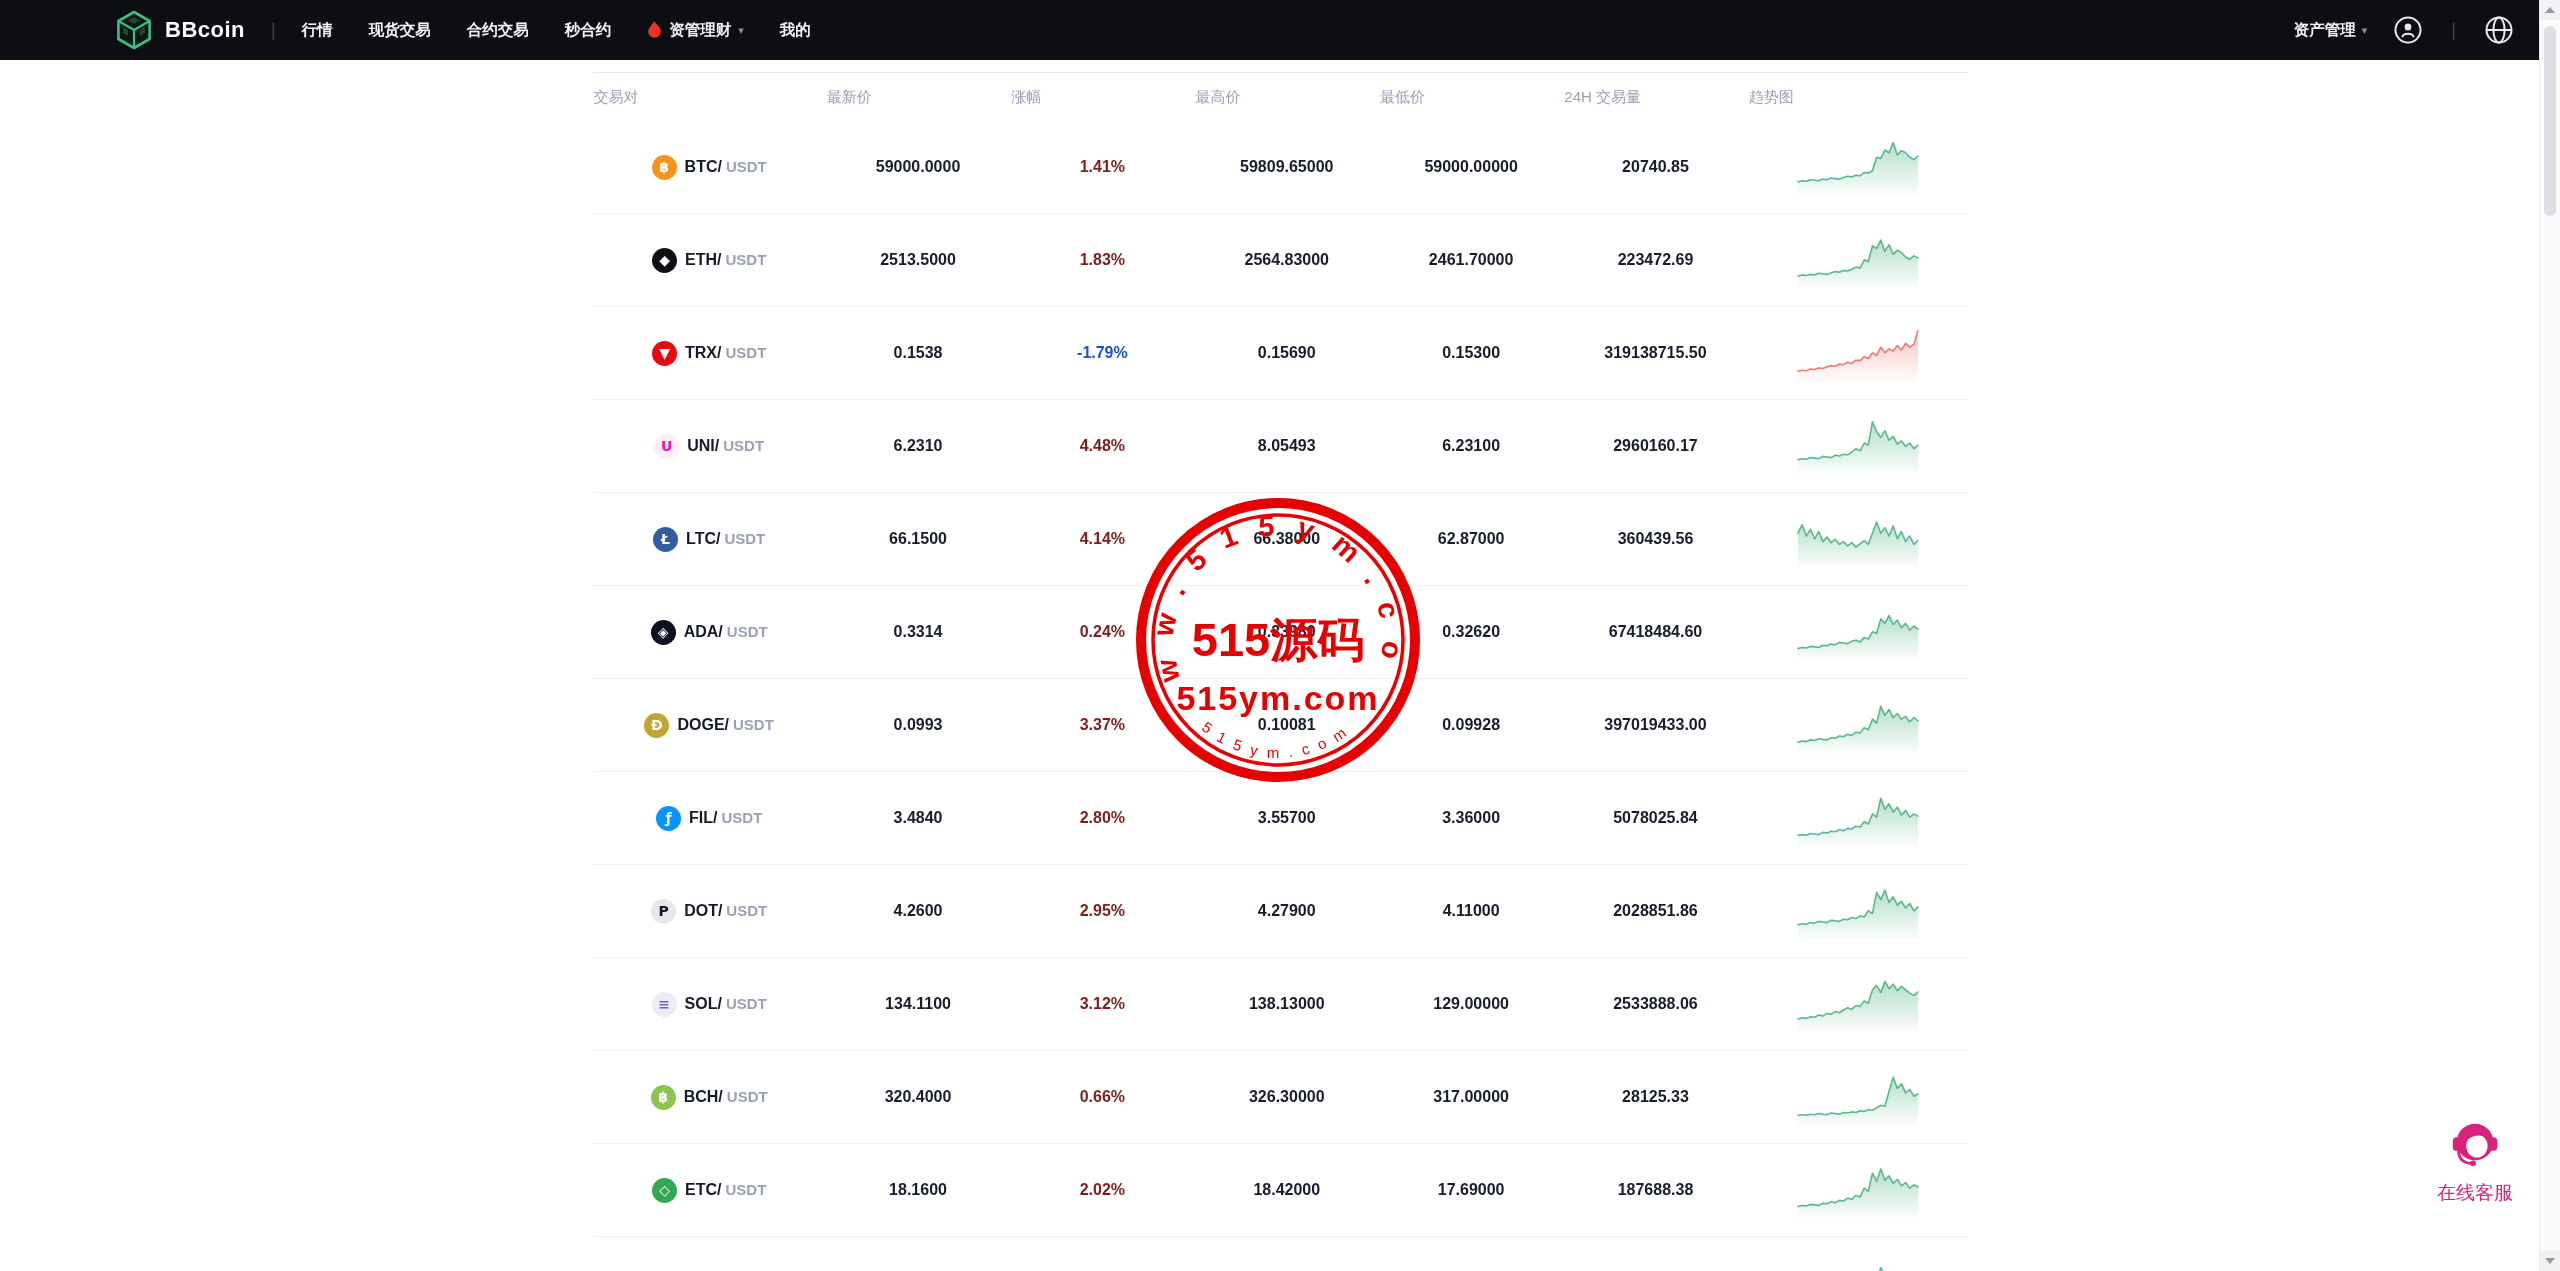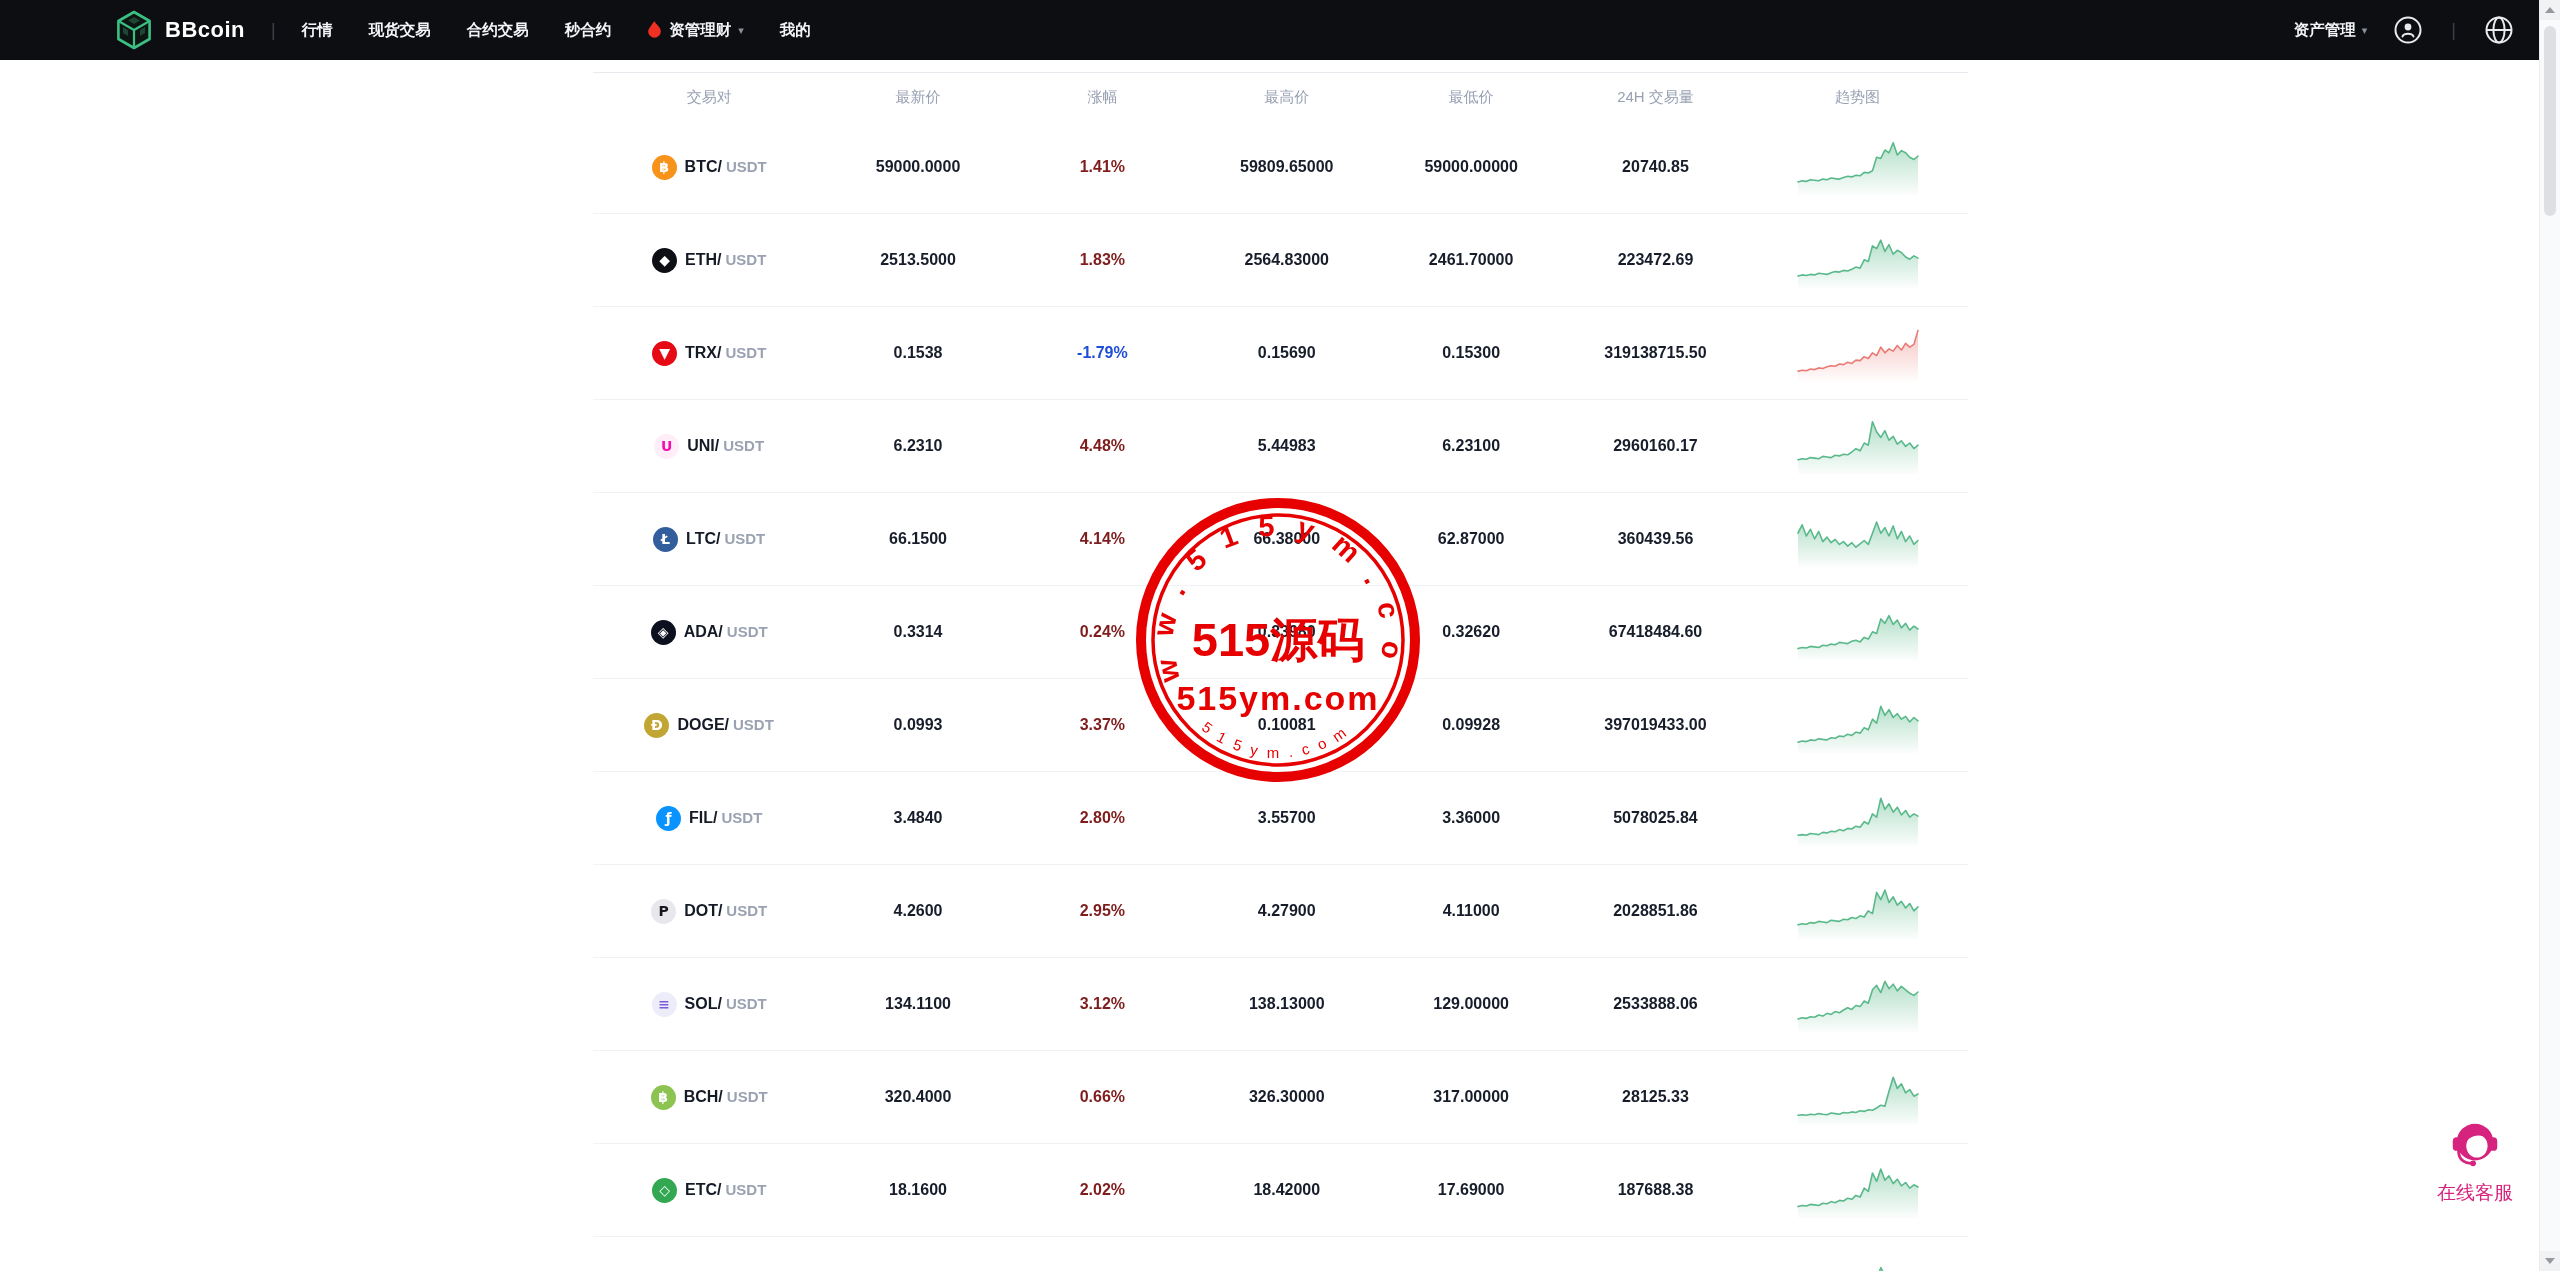--- a/index.html
+++ b/index.html
@@ -19,21 +19,21 @@
   .menu a{color:#f3f5f7;font-size:15.5px;font-weight:700;text-decoration:none;display:flex;align-items:center;gap:5px;cursor:pointer;}
   .caret{color:#8a9099;font-size:11px;margin-left:2px;}
   .nav-spacer{flex:1;}
   .nav-right{display:flex;align-items:center;gap:26px;}
   .nav-right a{color:#f3f5f7;font-size:15.5px;font-weight:700;text-decoration:none;display:flex;align-items:center;gap:4px;cursor:pointer;justify-content:flex-end;}
   .nav-right .vsep{margin:0 2px;}
   
   .market{width:1375px;margin:12px auto 0;}
   table{width:100%;border-collapse:collapse;table-layout:fixed;}
   thead tr{border-top:1px solid #e8eaef;}
-  th{height:46px;font-size:15px;font-weight:400;color:#98a0b2;text-align:center;vertical-align:middle;}
+  th{height:46px;font-size:15px;font-weight:400;color:#98a0b2;text-align:left;vertical-align:middle;}
   th:nth-child(1){width:17%;}
   th:nth-child(2),th:nth-child(3),th:nth-child(4),th:nth-child(5),th:nth-child(6){width:13.4%;}
   th:nth-child(7){width:16%;}
   tbody tr{border-bottom:1px solid #f1f2f5;cursor:pointer;}
   td{height:90px;text-align:center;vertical-align:middle;font-size:16px;font-weight:700;color:#171d2a;}
   .c-pair-wrap{display:inline-flex;align-items:center;gap:8px;}
   .coin-icon{
     width:25px;height:25px;border-radius:50%;display:inline-flex;align-items:center;justify-content:center;
     font-size:14px;font-weight:700;flex:0 0 25px;font-family:"DejaVu Sans",sans-serif;
   }
@@ -202,21 +202,21 @@
     <td>
       <span class="c-pair-wrap">
         <span class="coin-icon" style="background: rgb(253, 238, 247); color: rgb(245, 13, 181);">U</span>
         <span class="pair">
           <span class="base">UNI/</span><span class="quote">USDT</span>
         </span>
       </span>
     </td>
     <td class="c-last">6.2310</td>
     <td class="c-chg up">4.48%</td>
-    <td class="c-high">5.44983</td>
+    <td class="c-high">8.05493</td>
     <td class="c-low">6.23100</td>
     <td class="c-vol">2960160.17</td>
     <td><span class="spark"><svg width="124" height="64" viewBox="0 0 124 64">
                 <defs>
                   <linearGradient id="sg3" x1="0" y1="0" x2="0" y2="1">
                     <stop offset="0" stop-color="rgba(90,185,138,0.45)"></stop>
                     <stop offset="1" stop-color="rgba(90,185,138,0.02)"></stop>
                   </linearGradient>
                 </defs>
                 <path d="M2.0 47.8 L6.1 46.7 L10.3 47.2 L14.4 45.6 L18.6 46.1 L22.7 46.7 L26.8 44.4 L31.0 45.0 L35.1 45.6 L39.2 43.3 L43.4 43.9 L47.5 42.2 L51.7 42.8 L55.8 40.0 L59.9 36.6 L64.1 38.8 L68.2 31.0 L72.3 33.2 L76.5 9.7 L80.6 19.8 L84.8 25.4 L88.9 18.7 L93.0 28.2 L97.2 24.3 L101.3 32.1 L105.4 28.8 L109.6 34.4 L113.7 31.0 L117.9 36.6 L122.0 33.2 L122.0 62 L2.0 62 Z" fill="url(#sg3)"></path>

